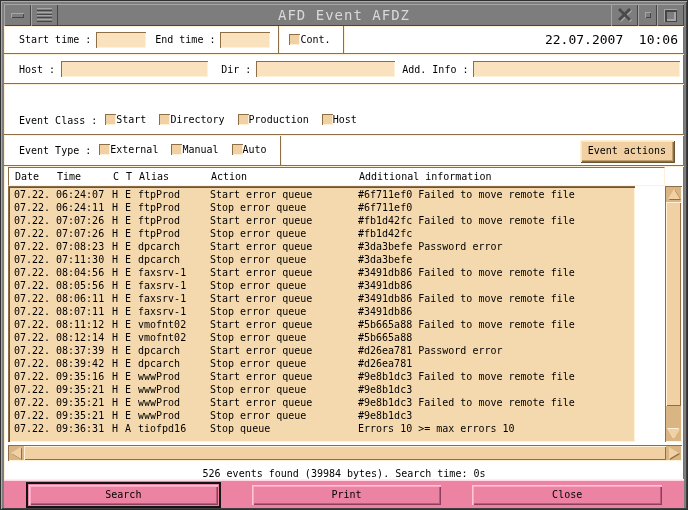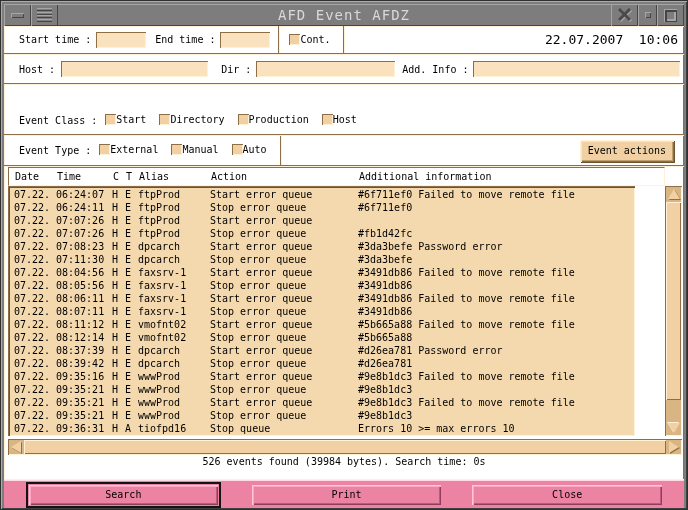--- a/index.html
+++ b/index.html
@@ -117,21 +117,21 @@
     height:16px; margin:1px 2px 1px 4px; display:flex; background:#d9b584;
     box-shadow: inset 1px 1px 0 #8e6f45, inset -1px -1px 0 #fff1d7;
   }
   .hs-btn { width:16px; display:flex; align-items:center; justify-content:center; flex:0 0 auto; }
   .htrough { flex:1; position:relative; margin:1px 0; }
   .hthumb { position:absolute; left:0; top:0; bottom:0; width:100%;
     background:#f1d1a4;
     box-shadow: inset 1px 1px 0 #fff1d7, inset -1px -1px 0 #8e6f45; }
 
   
-  .status { height:24px; display:flex; align-items:flex-start; justify-content:center;
+  .status { height:18px; display:flex; align-items:flex-end; justify-content:center;
     border-bottom:1px solid #fff1d7; }
   .footer {
     height:28px; background:#ec83a3; border-top:1px solid #ffd9e5;
     display:flex; align-items:center; justify-content:space-between; padding:0 22px;
   }
   .pbtn {
     font:inherit; color:#000; background:#ec83a3; border:none; cursor:default;
     height:20px; width:100%;
     box-shadow: inset 1px 1px 0 #ffc6d8, inset 2px 2px 0 #f8a8c2,
                 inset -1px -1px 0 #8e3f5f, inset -2px -2px 0 #b95c7f;
@@ -248,21 +248,21 @@
       <span class="cell">T</span>
       <span class="cell">Alias</span>
       <span class="cell">Action</span>
       <span class="cell">Additional information</span>
     </div>
 
     <div class="list-area">
       <div class="listbox">
           <div class="trow grid7"><span class="cell">07.22.</span><span class="cell">06:24:07</span><span class="cell">H</span><span class="cell">E</span><span class="cell">ftpProd</span><span class="cell">Start error queue</span><span class="cell">#6f711ef0 Failed to move remote file</span></div>
           <div class="trow grid7"><span class="cell">07.22.</span><span class="cell">06:24:11</span><span class="cell">H</span><span class="cell">E</span><span class="cell">ftpProd</span><span class="cell">Stop error queue</span><span class="cell">#6f711ef0</span></div>
-          <div class="trow grid7"><span class="cell">07.22.</span><span class="cell">07:07:26</span><span class="cell">H</span><span class="cell">E</span><span class="cell">ftpProd</span><span class="cell">Start error queue</span></div>
+          <div class="trow grid7"><span class="cell">07.22.</span><span class="cell">07:07:26</span><span class="cell">H</span><span class="cell">E</span><span class="cell">ftpProd</span><span class="cell">Start error queue</span><span class="cell">#fb1d42fc Failed to move remote file</span></div>
           <div class="trow grid7"><span class="cell">07.22.</span><span class="cell">07:07:26</span><span class="cell">H</span><span class="cell">E</span><span class="cell">ftpProd</span><span class="cell">Stop error queue</span><span class="cell">#fb1d42fc</span></div>
           <div class="trow grid7"><span class="cell">07.22.</span><span class="cell">07:08:23</span><span class="cell">H</span><span class="cell">E</span><span class="cell">dpcarch</span><span class="cell">Start error queue</span><span class="cell">#3da3befe Password error</span></div>
           <div class="trow grid7"><span class="cell">07.22.</span><span class="cell">07:11:30</span><span class="cell">H</span><span class="cell">E</span><span class="cell">dpcarch</span><span class="cell">Stop error queue</span><span class="cell">#3da3befe</span></div>
           <div class="trow grid7"><span class="cell">07.22.</span><span class="cell">08:04:56</span><span class="cell">H</span><span class="cell">E</span><span class="cell">faxsrv-1</span><span class="cell">Start error queue</span><span class="cell">#3491db86 Failed to move remote file</span></div>
           <div class="trow grid7"><span class="cell">07.22.</span><span class="cell">08:05:56</span><span class="cell">H</span><span class="cell">E</span><span class="cell">faxsrv-1</span><span class="cell">Stop error queue</span><span class="cell">#3491db86</span></div>
           <div class="trow grid7"><span class="cell">07.22.</span><span class="cell">08:06:11</span><span class="cell">H</span><span class="cell">E</span><span class="cell">faxsrv-1</span><span class="cell">Start error queue</span><span class="cell">#3491db86 Failed to move remote file</span></div>
           <div class="trow grid7"><span class="cell">07.22.</span><span class="cell">08:07:11</span><span class="cell">H</span><span class="cell">E</span><span class="cell">faxsrv-1</span><span class="cell">Stop error queue</span><span class="cell">#3491db86</span></div>
           <div class="trow grid7"><span class="cell">07.22.</span><span class="cell">08:11:12</span><span class="cell">H</span><span class="cell">E</span><span class="cell">vmofnt02</span><span class="cell">Start error queue</span><span class="cell">#5b665a88 Failed to move remote file</span></div>
           <div class="trow grid7"><span class="cell">07.22.</span><span class="cell">08:12:14</span><span class="cell">H</span><span class="cell">E</span><span class="cell">vmofnt02</span><span class="cell">Stop error queue</span><span class="cell">#5b665a88</span></div>
           <div class="trow grid7"><span class="cell">07.22.</span><span class="cell">08:37:39</span><span class="cell">H</span><span class="cell">E</span><span class="cell">dpcarch</span><span class="cell">Start error queue</span><span class="cell">#d26ea781 Password error</span></div>

